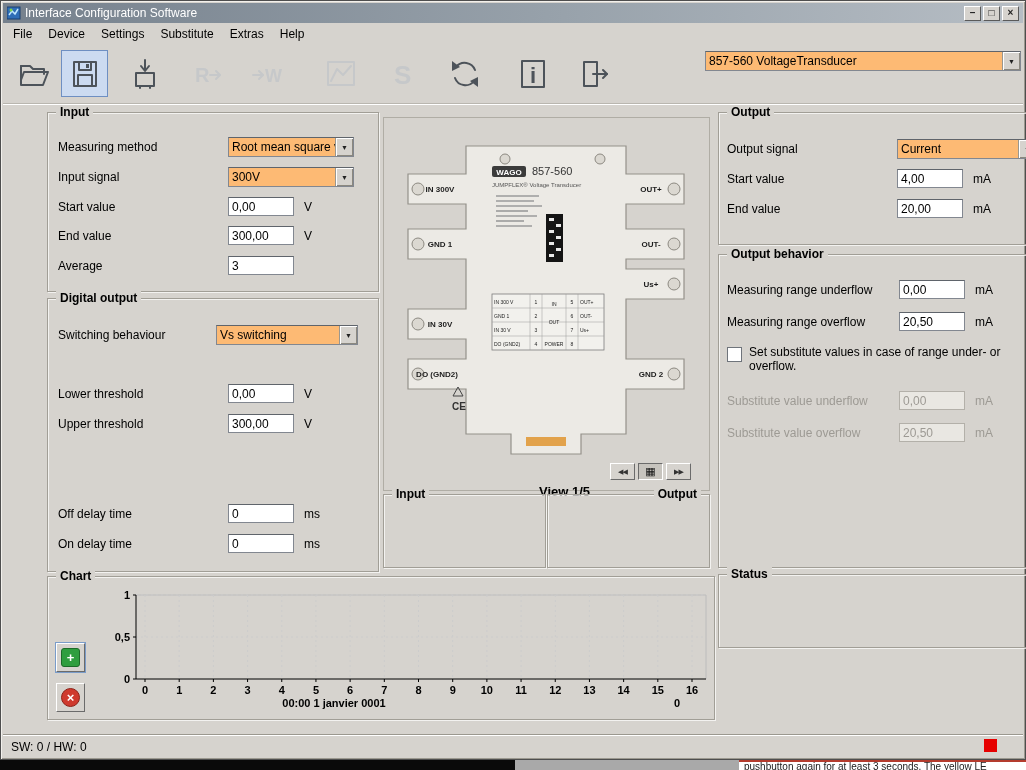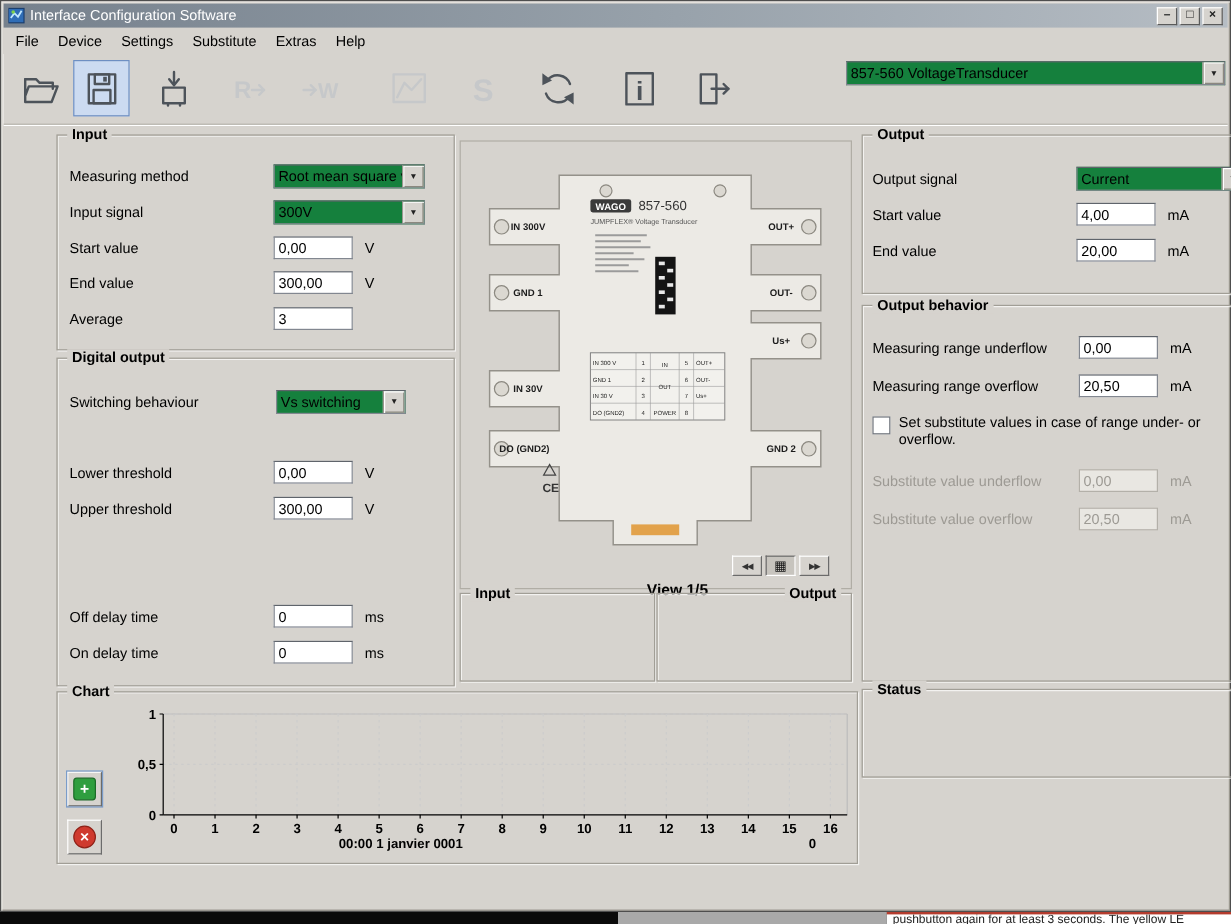--- a/index.html
+++ b/index.html
@@ -19,21 +19,21 @@
   .menu-item{font-size:12px;padding:3px 8px;color:#000;}
   .toolbar{position:absolute;left:2px;top:43px;right:2px;height:59px;border-bottom:1px solid #b9b6af;box-shadow:0 1px 0 #fff;}
   .tbtn{position:absolute;top:6px;width:47px;height:47px;display:flex;align-items:center;justify-content:center;
         background:transparent;border:1px solid transparent;padding:0;}
   .tbtn.active{background:#ccdbf1;border:1px solid #6e8fc2;}
   .ic{stroke:#4d535a;fill:none;stroke-width:2;stroke-linecap:round;stroke-linejoin:round;}
   .ic-fill{fill:#4d535a;stroke:none;}
   .ic-txt{fill:#4d535a;stroke:none;font-weight:bold;}
   .dis .ic{stroke:#c6c8ca;} .dis .ic-txt{fill:#c6c8ca;}
   
-  .combo{position:absolute;top:0;height:20px;background:#15803d;border:1px solid #828790;border-top-color:#5f646b;
+  .combo{position:absolute;top:0;height:20px;background:#fdba74;border:1px solid #828790;border-top-color:#5f646b;
          display:flex;align-items:center;box-sizing:border-box;}
   .combo-val{flex:1;font-size:12px;padding:0 3px;white-space:nowrap;overflow:hidden;}
   .combo-arrow{width:17px;align-self:stretch;background:#d6d3ce;border-left:1px solid #9a978f;
                box-shadow:inset 1px 1px 0 #fff, inset -1px -1px 0 #8b887f;font-size:7px;
                display:flex;align-items:center;justify-content:center;color:#222;}
   .client{position:absolute;left:2px;top:103px;right:2px;height:631px;margin-left:33px;}
   .groupbox{position:absolute;border:1px solid #a19e96;
             box-shadow:inset 1px 1px 0 rgba(255,255,255,.7), 1px 1px 0 rgba(255,255,255,.7);}
   .legend{position:absolute;top:-8px;left:8px;background:#d6d3ce;padding:0 4px;font-size:12px;font-weight:bold;line-height:14px;}
   .legend.right{left:auto;right:8px;}
@@ -210,21 +210,21 @@
         <div class="frow" style="top:143px">
           <span class="flabel">Average</span>
           <input class="tinput" style="left: 170px; width: 66px;" value="3">
         </div>
       </div>
 
       <div class="groupbox" style="left:11px;top:194px;width:330px;height:272px">
         <span class="legend">Digital output</span>
         <div class="frow" style="top:26px">
           <span class="flabel">Switching behaviour</span>
-          <div class="combo" style="left:172px;width:108px">
+          <div class="combo" style="left:158px;width:142px">
             <span class="combo-val">Vs switching</span>
             <span class="combo-arrow">▼</span>
           </div>
         </div>
         <div class="frow" style="top:85px">
           <span class="flabel">Lower threshold</span>
           <input class="tinput" style="left: 170px; width: 66px;" value="0,00">
           <span class="unit" style="left:246px">V</span>
         </div>
         <div class="frow" style="top:115px">
@@ -464,19 +464,23 @@
             <text x="20" y="10" text-anchor="end" font-size="11" font-weight="bold" fill="#000">1</text>
             <line x1="26" y1="6" x2="26" y2="90" stroke="#000"></line>
             <line x1="26" y1="90" x2="596" y2="90" stroke="#000"></line>
             <text x="224" y="118" text-anchor="middle" font-size="11" font-weight="bold" fill="#000">00:00 1 janvier 0001</text>
             <text x="570" y="118" text-anchor="end" font-size="11" font-weight="bold" fill="#000">0</text>
           </svg>
       </div>
 
     </div>
 
+    <div class="statusbar">
+      <span class="status-text">SW: 0 / HW: 0</span>
+      <span class="status-ind"></span>
+    </div>
   </div>
 
   <div class="behind">
     <div class="behind-gray"></div>
     <div class="behind-white">pushbutton again for at least 3 seconds. The yellow LE</div>
   </div>
 </div>
 
 </body></html>

